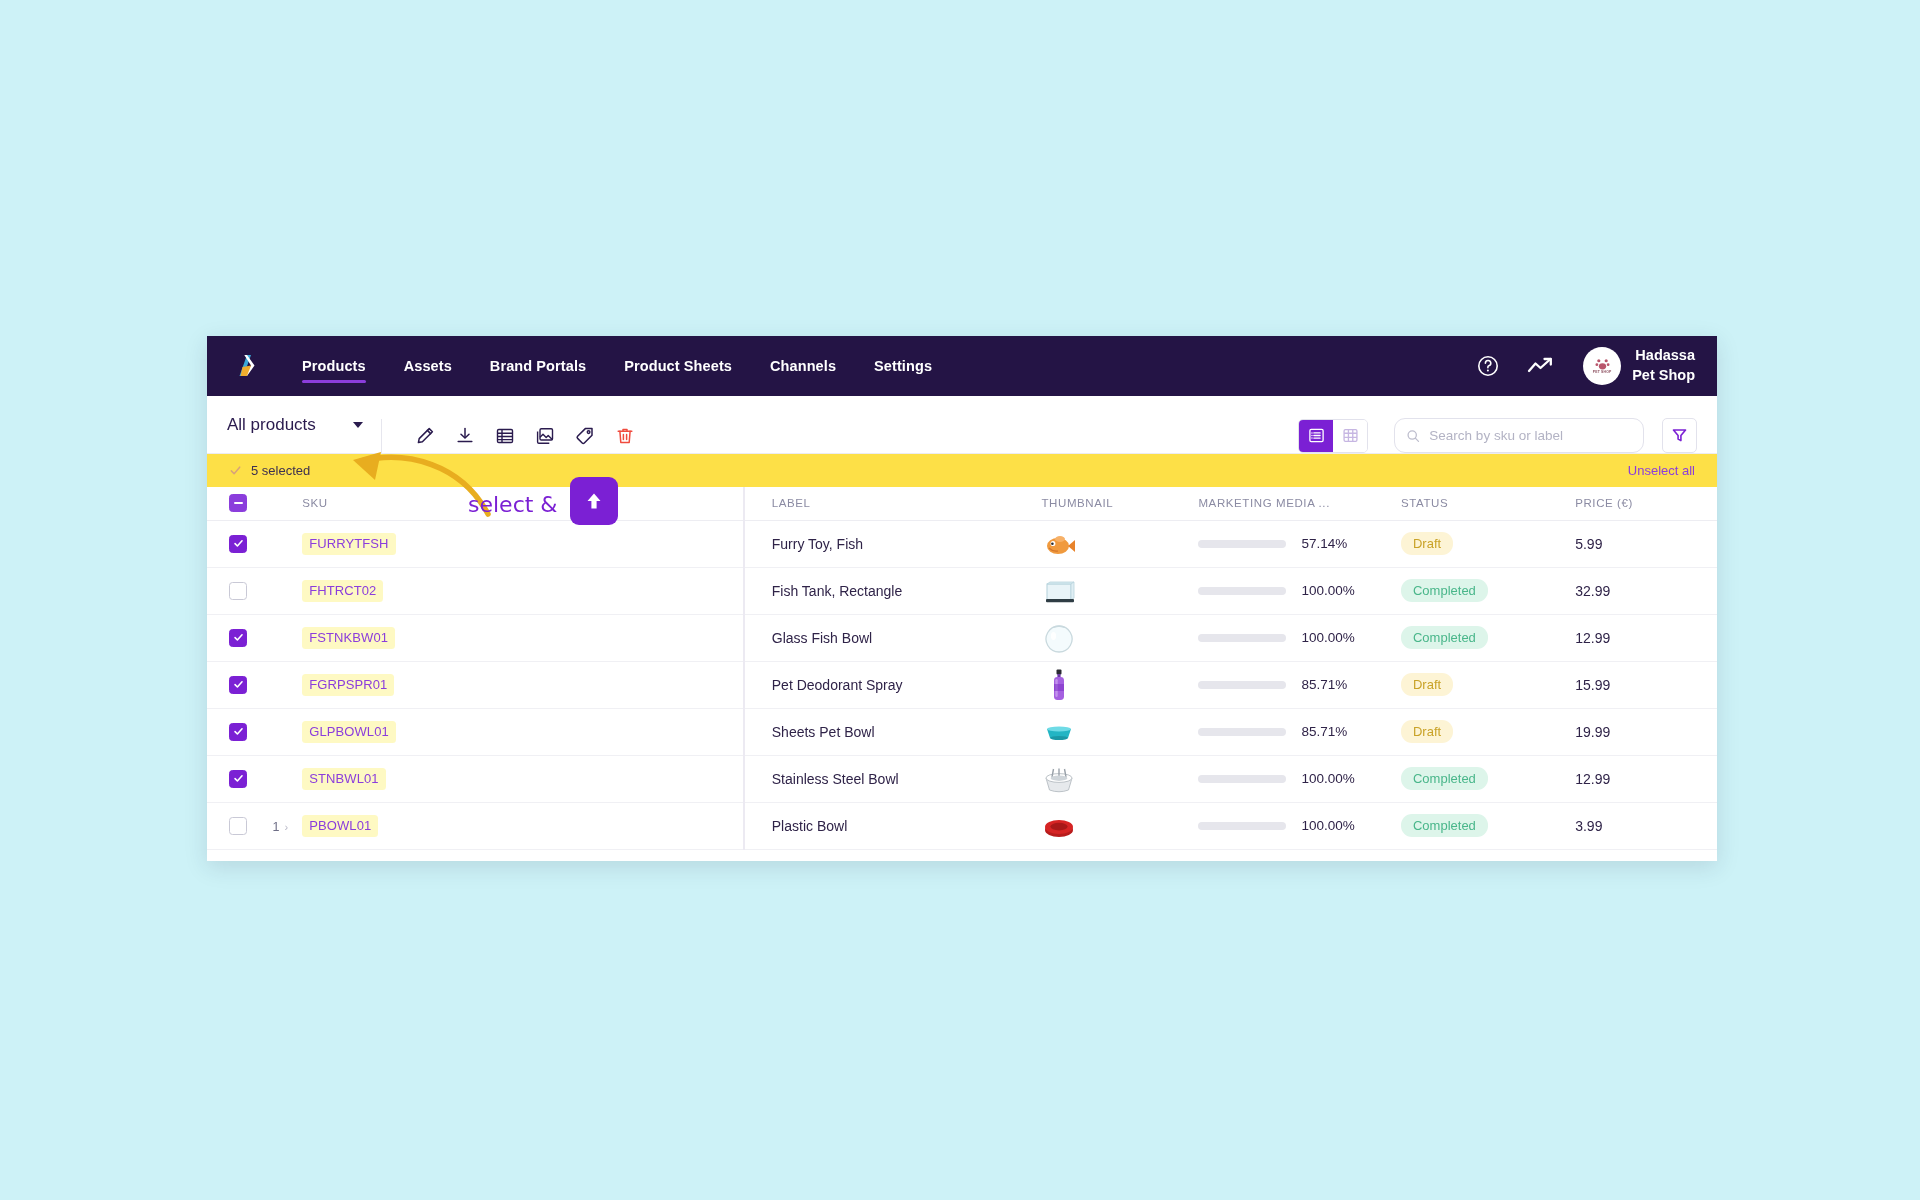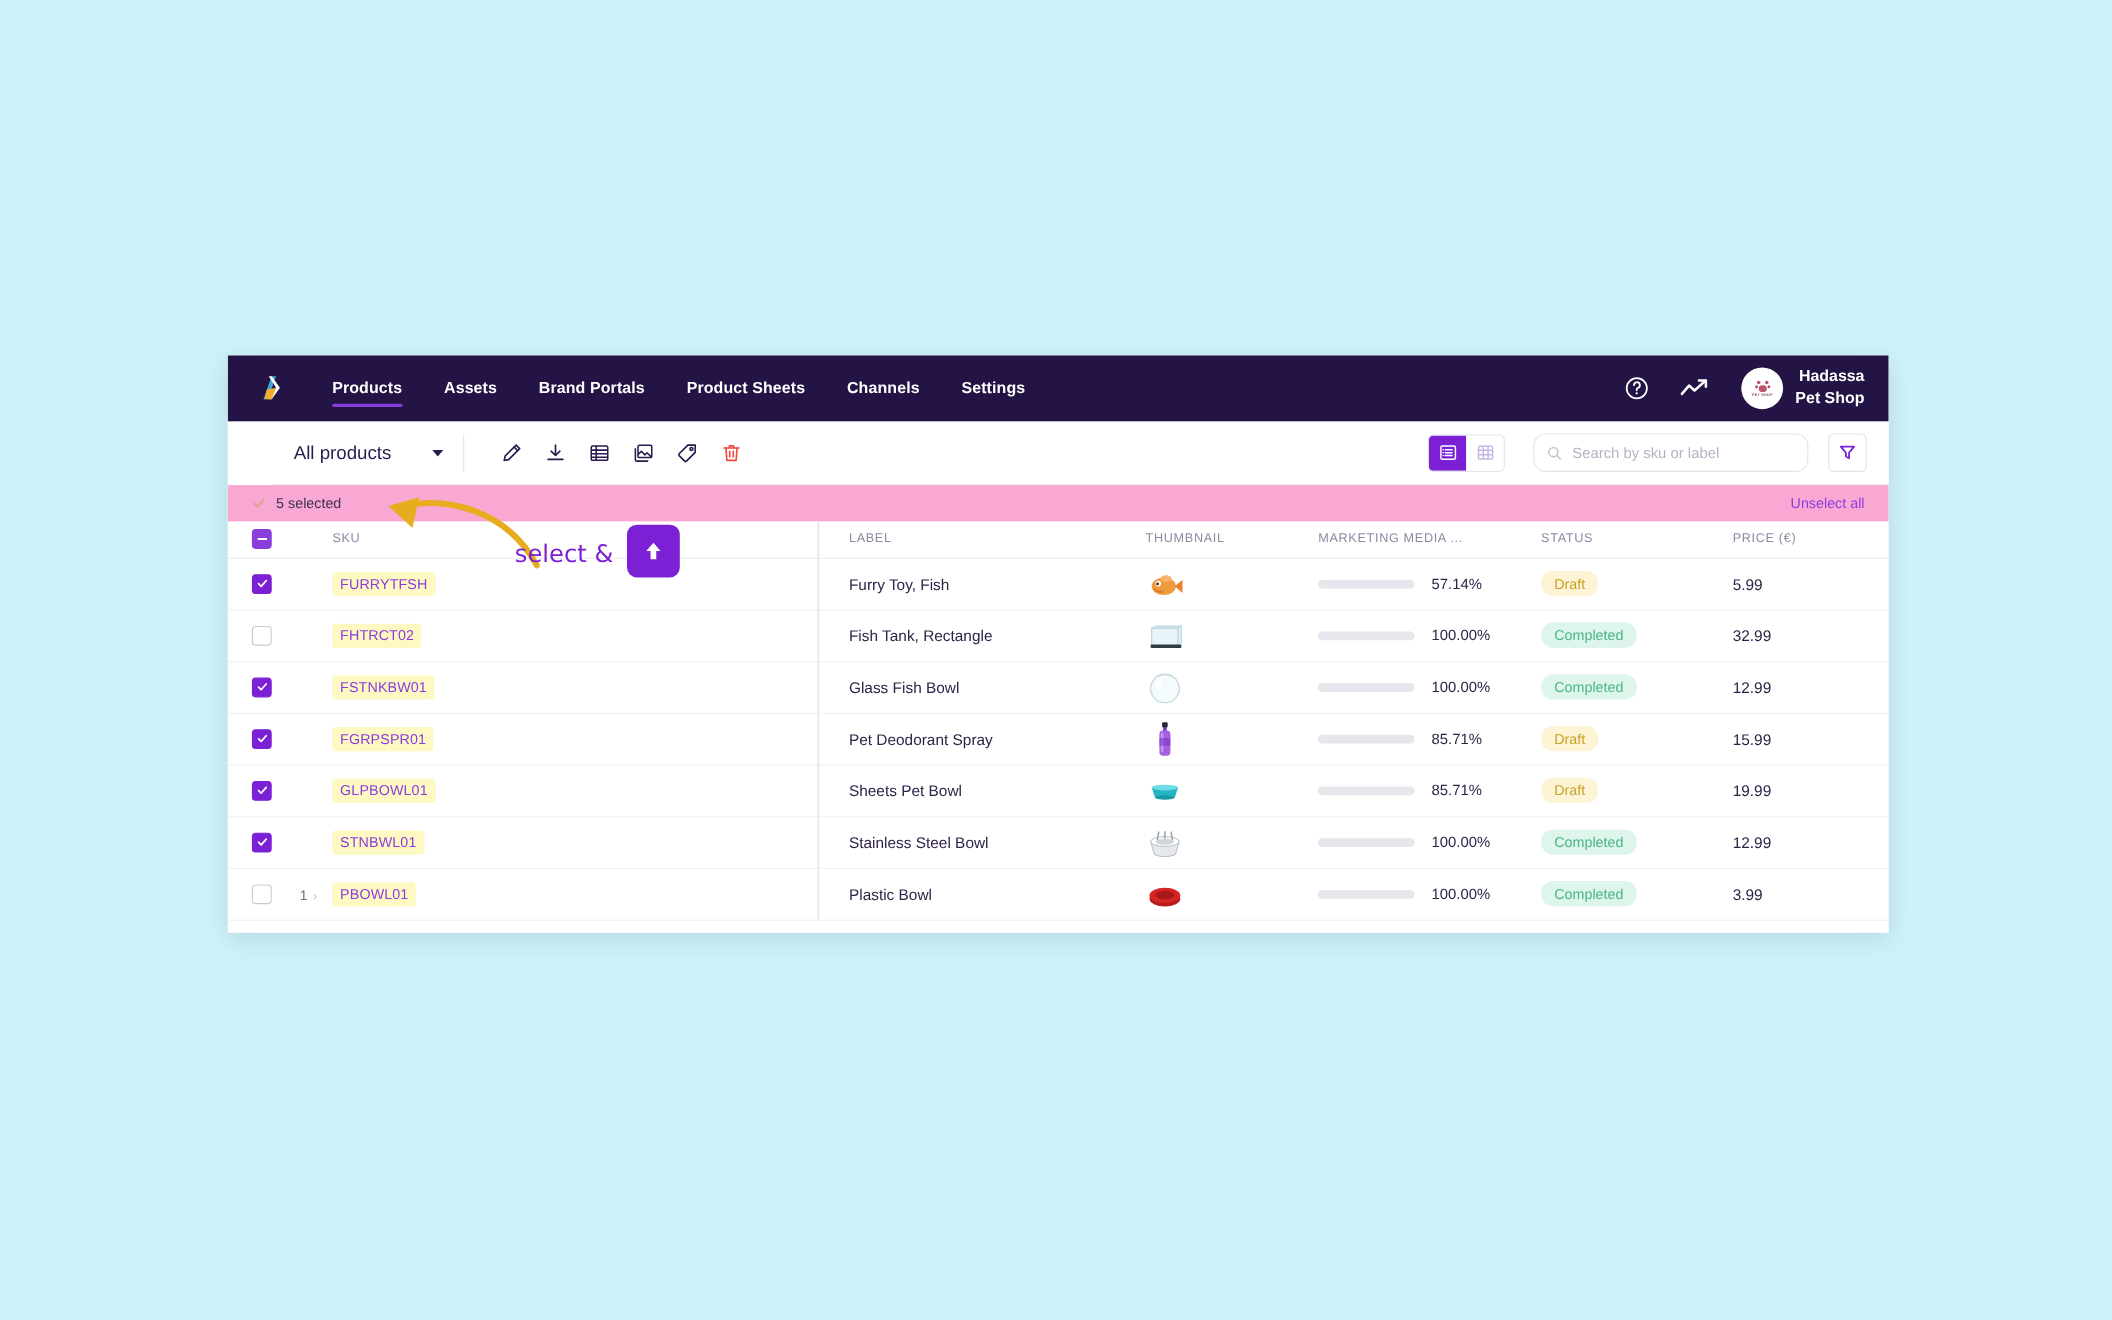--- a/index.html
+++ b/index.html
@@ -7,21 +7,21 @@
   html, body {
     width: 1920px; height: 1200px;
     background: #cdf2f7;
     font-family: "Liberation Sans", sans-serif;
     overflow: hidden;
   }
 
   
   #app-window {
     position: absolute;
-    left: 207px; top: 323px;
+    left: 207px; top: 336px;
     width: 1510px; height: 525px;
     background: #ffffff;
     box-shadow: 0 6px 22px rgba(30,40,70,0.13);
     overflow: hidden;
   }
 
   
   #top-nav {
     height: 60px;
     background: #241445;
@@ -79,23 +79,22 @@
   #user-name {
     color: #fff; font-size: 14.5px; font-weight: bold; line-height: 1.35;
     white-space: pre-line;
   }
 
   
   #toolbar {
     height: 58px;
     background: #fff;
     display: flex;
-    align-items: center;
+    align-items: flex-end;
     border-bottom: 1px solid #ececf1;
-    margin-left: 40px;
   }
   #view-selector {
     width: 174px;
     height: 100%;
     display: flex;
     align-items: center;
     padding-left: 20px;
     cursor: pointer;
   }
   #view-selector-label { font-size: 17px; color: #2a1b4e; font-weight: normal; }
@@ -155,21 +154,21 @@
     border-radius: 5px;
     display: flex; align-items: center; justify-content: center;
     margin-left: 18px;
     cursor: pointer;
     background:#fff;
   }
 
   
   #selection-bar {
     height: 33px;
-    background: #f9a8d4;
+    background: #fde047;
     display: flex;
     align-items: center;
     padding: 0 22px 0 22px;
     font-size: 13px;
   }
   #selection-check { color: #d8a27a; margin-right: 9px; font-size: 13px; line-height: 1; }
   #selection-count { color: #3d3050; font-size: 13px; }
   #unselect-all {
     margin-left: auto;
     color: #8b3ddc;

